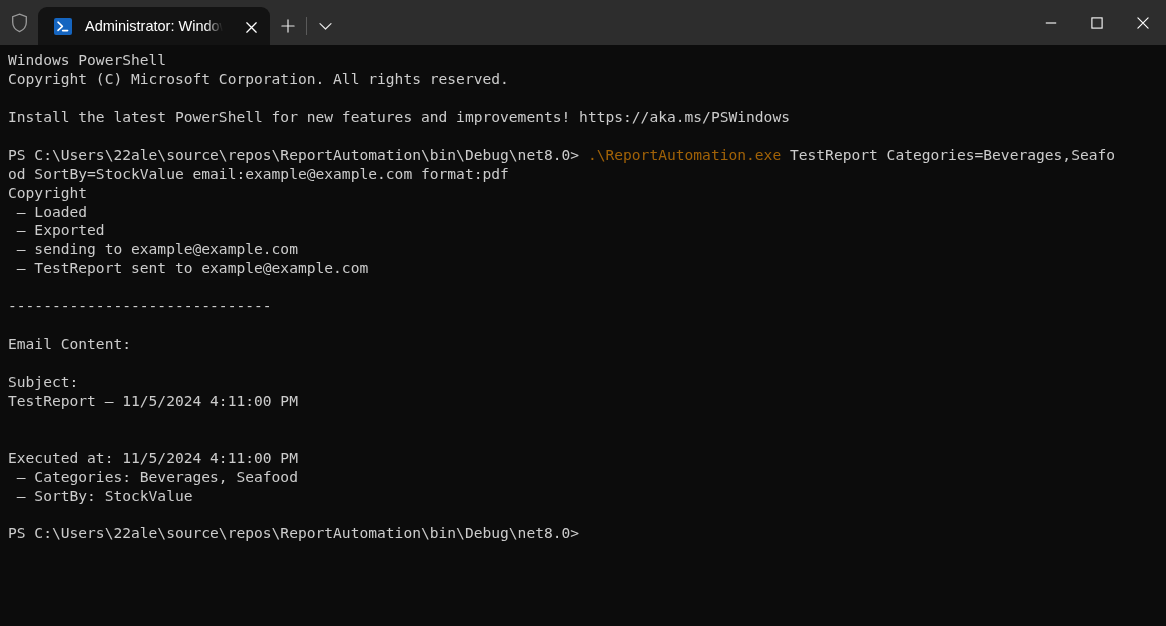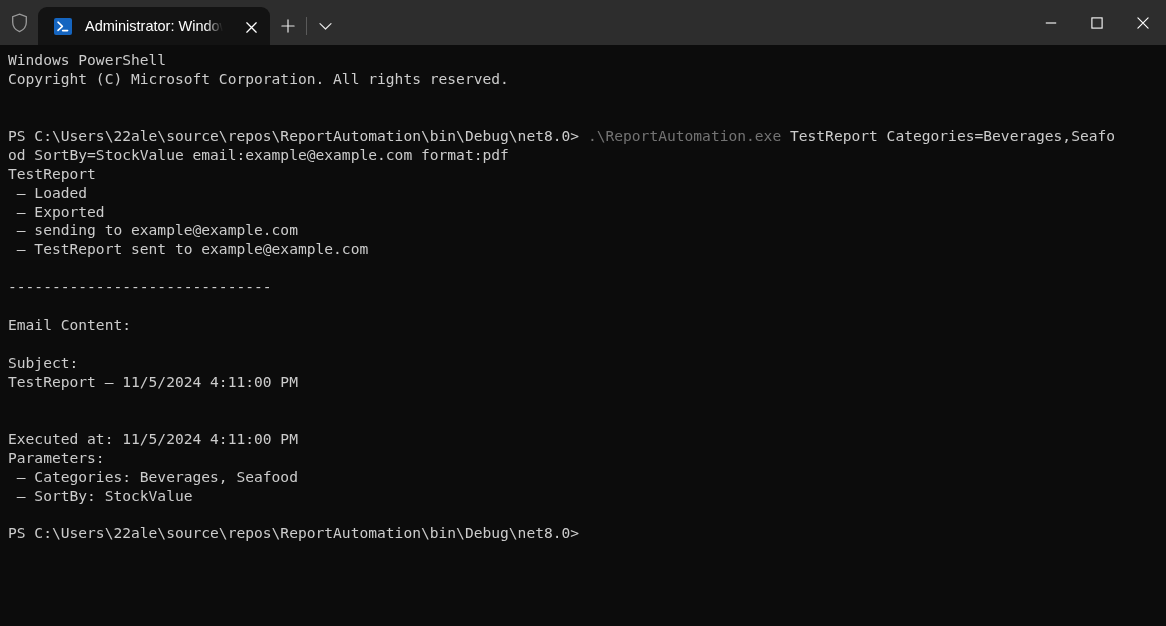--- a/index.html
+++ b/index.html
@@ -140,21 +140,21 @@
     font-family: "DejaVu Sans Mono", monospace;
     font-size: 14.6px;
     line-height: 18.95px;
     white-space: pre;
     letter-spacing: 0px;
     height: 18.95px;
   }
 
   .term-line.blank { color: transparent; }
 
-  .cmd { color: #737373; }
+  .cmd { color: #a16207; }
   .plain { color: #cccccc; }
 </style>
 </head>
 <body>
 
 <div class="titlebar">
 
   <div class="shield-wrap">
     <svg width="17" height="20" viewBox="0 0 17 20" fill="none" xmlns="http://www.w3.org/2000/svg" aria-hidden="true">
       <path d="M8.5 1.2 L15.3 3.6 V9.2 C15.3 13.6 12.3 17.0 8.5 18.6 C4.7 17.0 1.7 13.6 1.7 9.2 V3.6 Z" stroke="#9a9a9a" stroke-width="1.3" fill="none"></path>
@@ -217,37 +217,37 @@
     </div>
 
   </div>
 </div>
 
 <div class="terminal">
   <div id="term-lines">
       <div class="term-line">Windows PowerShell</div>
       <div class="term-line">Copyright (C) Microsoft Corporation. All rights reserved.</div>
       <div class="term-line blank">&nbsp;</div>
+      <div class="term-line">Install the latest PowerShell for new features and improvements! https://aka.ms/PSWindows</div>
       <div class="term-line blank">&nbsp;</div>
       <div class="term-line"><span class="plain">PS C:\Users\22ale\source\repos\ReportAutomation\bin\Debug\net8.0&gt; </span><span class="cmd">.\ReportAutomation.exe</span><span class="plain"> TestReport Categories=Beverages,Seafo</span></div>
       <div class="term-line">od SortBy=StockValue email:example@example.com format:pdf</div>
-      <div class="term-line">TestReport</div>
+      <div class="term-line">Copyright</div>
       <div class="term-line"> – Loaded</div>
       <div class="term-line"> – Exported</div>
       <div class="term-line"> – sending to example@example.com</div>
       <div class="term-line"> – TestReport sent to example@example.com</div>
       <div class="term-line blank">&nbsp;</div>
       <div class="term-line">------------------------------</div>
       <div class="term-line blank">&nbsp;</div>
       <div class="term-line">Email Content:</div>
       <div class="term-line blank">&nbsp;</div>
       <div class="term-line">Subject:</div>
       <div class="term-line">TestReport – 11/5/2024 4:11:00 PM</div>
       <div class="term-line blank">&nbsp;</div>
       <div class="term-line blank">&nbsp;</div>
       <div class="term-line">Executed at: 11/5/2024 4:11:00 PM</div>
-      <div class="term-line">Parameters:</div>
       <div class="term-line"> – Categories: Beverages, Seafood</div>
       <div class="term-line"> – SortBy: StockValue</div>
       <div class="term-line blank">&nbsp;</div>
       <div class="term-line">PS C:\Users\22ale\source\repos\ReportAutomation\bin\Debug\net8.0&gt;</div>
     </div>
 </div>
 
 </body></html>

